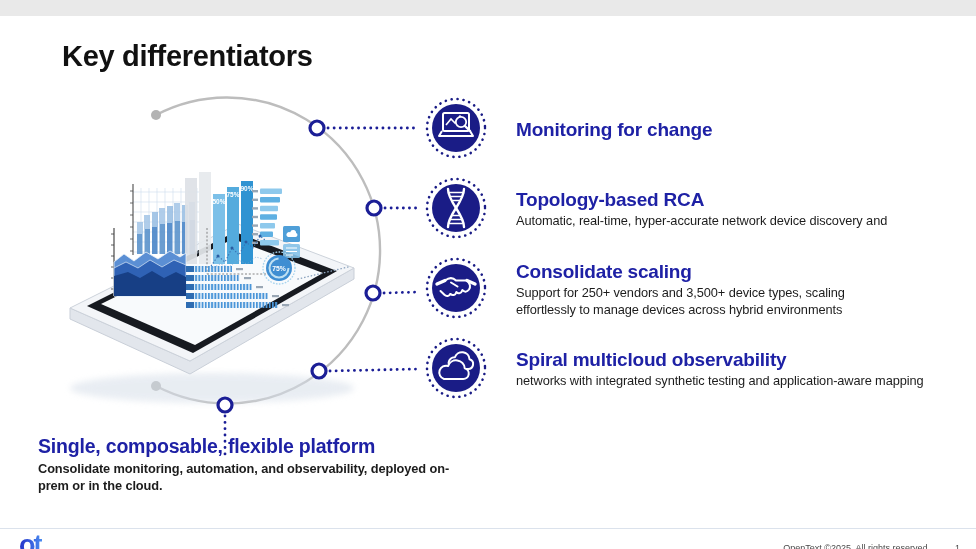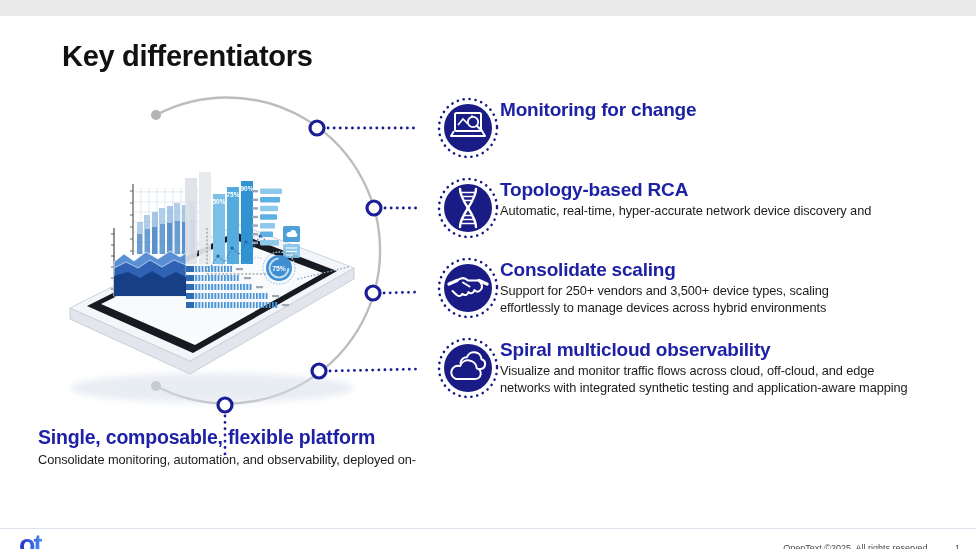--- a/index.html
+++ b/index.html
@@ -5,36 +5,36 @@
   html,body{margin:0;padding:0;background:#e9e9e9;}
   .slide{
     position:relative;width:976px;height:549px;background:#ffffff;
     overflow:hidden;font-family:"Liberation Sans",sans-serif;margin:16px auto;
   }
   .title{
     position:absolute;left:62px;top:24px;font-size:29px;font-weight:700;
     color:#111;letter-spacing:-0.3px;
   }
   .scene{position:absolute;left:0;top:0;}
-  .feature{position:absolute;left:436px;display:flex;}
+  .feature{position:absolute;left:424px;display:flex;gap:28px;align-items:center;}
   .f0{top:80px}.f1{top:160px}.f2{top:240px}.f3{top:320px}
   .badge{width:64px;height:64px;flex:0 0 64px;}
   .feature-text{padding-top:3px;}
   .feature-h{
     font-size:19px;font-weight:700;color:#1E21A5;line-height:21px;
     letter-spacing:-0.2px;white-space:nowrap;
   }
   .feature-b{margin-top:3px;}
   .bline{
     font-size:12.8px;color:#1c1c1c;line-height:16.5px;white-space:nowrap;
     letter-spacing:-0.1px;
   }
-  .platform{position:absolute;left:38px;top:411px;}
+  .platform{position:absolute;left:38px;top:420px;}
   .platform .feature-h{font-size:19.5px;}
-  .platform .feature-b{margin-top:4px;}
+  .platform .feature-b{margin-top:4px;font-weight:bold;}
   .footer-divider{
     position:absolute;left:0;right:0;top:512px;height:1px;background:#dbe2ec;
   }
   .logo{position:absolute;left:18px;top:515px;}
   .copyright{
     position:absolute;right:46px;top:527px;font-size:9px;color:#4a4a4a;
   }
   .pagenum{
     position:absolute;right:16px;top:527px;font-size:9px;color:#4a4a4a;
   }
@@ -305,30 +305,30 @@
       <circle cx="32" cy="32" r="29" fill="none" stroke="#1A1C86" stroke-width="2.6" stroke-dasharray="0.1 5.9" stroke-linecap="round"></circle>
       <circle cx="32" cy="32" r="24" fill="#1A1C86"></circle>
       <g stroke="#fff" stroke-width="2" fill="#1A1C86" stroke-linejoin="round">
         <path d="M30 33 h14 a5 5 0 0 0 1.5-9.8 a7.5 7.5 0 0 0-14.6-1.9 A5.5 5.5 0 0 0 30 33 Z"></path>
         <path d="M20 43 h19 a5.5 5.5 0 0 0 1.7-10.8 a8.5 8.5 0 0 0-16.5-2.2 A6.2 6.2 0 0 0 20 43 Z"></path>
       </g>
     </svg>
     <div class="feature-text">
       <div class="feature-h">Spiral multicloud observability</div>
       <div class="feature-b">
-        <div class="bline">Visualize and monitor traffic flows across cloud, off-cloud, and edge</div>
         <div class="bline">networks with integrated synthetic testing and application-aware mapping</div>
       </div>
     </div>
   </div>
 
   <div class="platform">
     <div class="feature-h">Single, composable, flexible platform</div>
     <div class="feature-b">
       <div class="bline">Consolidate monitoring, automation, and observability, deployed on-</div>
+      <div class="bline">prem or in the cloud.</div>
     </div>
   </div>
 
   <div class="footer-divider"></div>
   <svg class="logo" width="44" height="30" viewBox="0 0 44 30">
     <text x="1" y="23" font-size="27" font-weight="800" letter-spacing="-2" fill="url(#logograd2)">ot</text>
     <defs>
       <linearGradient id="logograd2" x1="0" y1="0" x2="1" y2="0">
         <stop offset="0" stop-color="#2430c8"></stop>
         <stop offset="1" stop-color="#4b8ef2"></stop>

